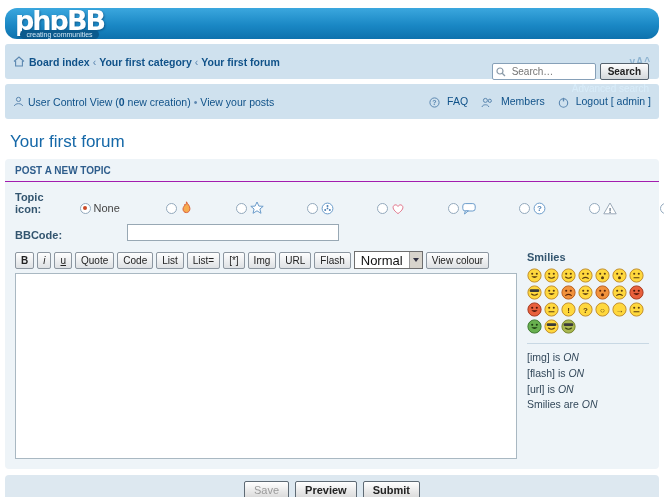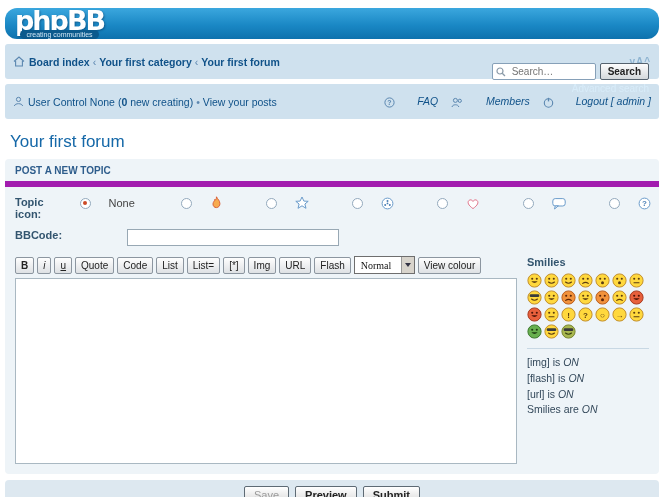--- a/index.html
+++ b/index.html
@@ -34,54 +34,54 @@
 
   
   .bar { height:35px; border-radius:3px; background:#cfe1ee; display:flex; align-items:center;
     padding:0 8px; margin-top:5px; color:#105289; font-size:10.5px;justify-content:space-between; }
   .bar .grow { flex:1; }
   .bar a { color:#105289; text-decoration:none; cursor:pointer; }
   .crumbs a { font-weight:bold; }
   .sep { color:#5c87b0; margin:0 3px; }
   .icn { display:inline-flex; margin-right:4px; vertical-align:middle; }
   .fontsize { color:#8fb4d1; font-size:10px; font-weight:bold; letter-spacing:1px; cursor:pointer; }
-  .bar2-right a { margin-left:20px;font-style:italic; }
+  .bar2-right a { margin-left:5px; }
   .bar2-right .icn { margin-left:10px; margin-right:2px; }
   .bold0 { font-weight:bold; }
 
   
   h2.page-title { margin:13px 0 7px 5px; font-size:17px; font-weight:normal; color:#1568a8; }
 
   
   .main-panel { background:#eef4f8; border-radius:4px; padding-bottom:8px; }
   .panel-title { padding:6px 10px 5px; color:#2e5d8c; font-weight:bold; font-size:10px;
-    border-bottom:6px solid #a21caf; }
-  .frow { display:flex; align-items:flex-start; margin:9px 10px 0; }
+    border-bottom:1px solid #a21caf; }
+  .frow { display:flex; align-items:flex-end; margin:9px 10px 0; }
   .flabel { width:112px; font-weight:bold; color:#33556f; }
   .ticons { display:flex; align-items:center; gap:7px; }
-  .tpair { display:flex; align-items:center; gap:18px;margin-left:36px; }
+  .tpair { display:flex; align-items:center; gap:3px;margin-left:36px; }
   .radio { width:11px; height:11px; border:1px solid #93a9bd; border-radius:50%; background:#fff;
     position:relative; display:inline-block; cursor:pointer; flex:none; }
   .radio.checked::after { content:""; position:absolute; left:2.5px; top:2.5px; width:4px; height:4px;
     border-radius:50%; background:#cc4a26; }
   .none-label { color:#444; margin-right:3px; }
   .subject-input { width:212px; height:17px; border:1px solid #98a8b4; background:#fff; padding:0 3px;
     font-size:11px; font-family:"Liberation Sans","DejaVu Sans",sans-serif; }
 
   
   .editor-wrap { display:flex; margin:10px 10px 0; }
   .editor-col { flex:1; margin-right:10px; }
   .toolbar { display:flex; gap:3px; align-items:center; margin-bottom:4px; }
   .tbtn { border:1px solid #8c96a0; background:linear-gradient(#fefefe,#dee1e4); border-radius:2px;
     font-size:10px; padding:2px 5px; color:#222; cursor:pointer; white-space:nowrap; }
   .tbtn.bold { font-weight:bold; }
   .tbtn.italic { font-style:italic; }
   .tbtn.underline { text-decoration:underline; }
   .fsel { display:flex; border:1px solid #6e6e6e; background:#fff; height:18px; align-items:center; cursor:pointer; }
-  .fsel .txt { padding:0 6px; font-size:10px; color:#111; min-width:46px;font-family:Liberation Serif, serif; }
+  .fsel .txt { padding:0 6px; font-size:13px; color:#111; min-width:46px; }
   .fsel .arr { width:13px; height:16px; background:#d8d4cc; border-left:1px solid #999;
     display:flex; align-items:center; justify-content:center; }
   .fsel .arr i { width:0; height:0; border-left:3px solid transparent; border-right:3px solid transparent;
     border-top:4px solid #334; }
   .msg-area { width:100%; height:186px; border:1px solid #a9b8c2; background:#fff; resize:none;
     font-family:"Liberation Sans","DejaVu Sans",sans-serif; }
 
   
   .smilies-col { width:122px; flex:none; }
   .smilies-title { font-weight:bold; color:#33556f; margin-bottom:5px; }
@@ -145,22 +145,22 @@
     <span class="fontsize">vA^</span>
   </div>
 
   <div class="bar">
     <span class="icn">
       <svg width="11" height="11" viewBox="0 0 11 11">
           <circle cx="5.5" cy="3.4" r="2.1" fill="none" stroke="#5b87b0" stroke-width="1"></circle>
           <path d="M1.4 10 C1.8 6.9 9.2 6.9 9.6 10" fill="none" stroke="#5b87b0" stroke-width="1"></path>
         </svg>
     </span>
-    <a>User Control None</a>
-    <span>&nbsp;<span>(</span><span class="bold0">0</span><span> new creating)</span></span>
+    <a>User Control View</a>
+    <span>&nbsp;<span>(</span><span class="bold0">0</span><span> new creation)</span></span>
     <span class="sep">•</span>
     <a>View your posts</a>
     <span class="grow"></span>
     <span class="bar2-right">
       <span class="icn">
         <svg width="11" height="11" viewBox="0 0 11 11">
             <circle cx="5.5" cy="5.5" r="4.6" fill="none" stroke="#5b87b0" stroke-width="1"></circle>
             <text x="5.5" y="8" text-anchor="middle" font-size="7" font-weight="bold" fill="#5b87b0">?</text>
           </svg>
       </span><a>FAQ</a>

